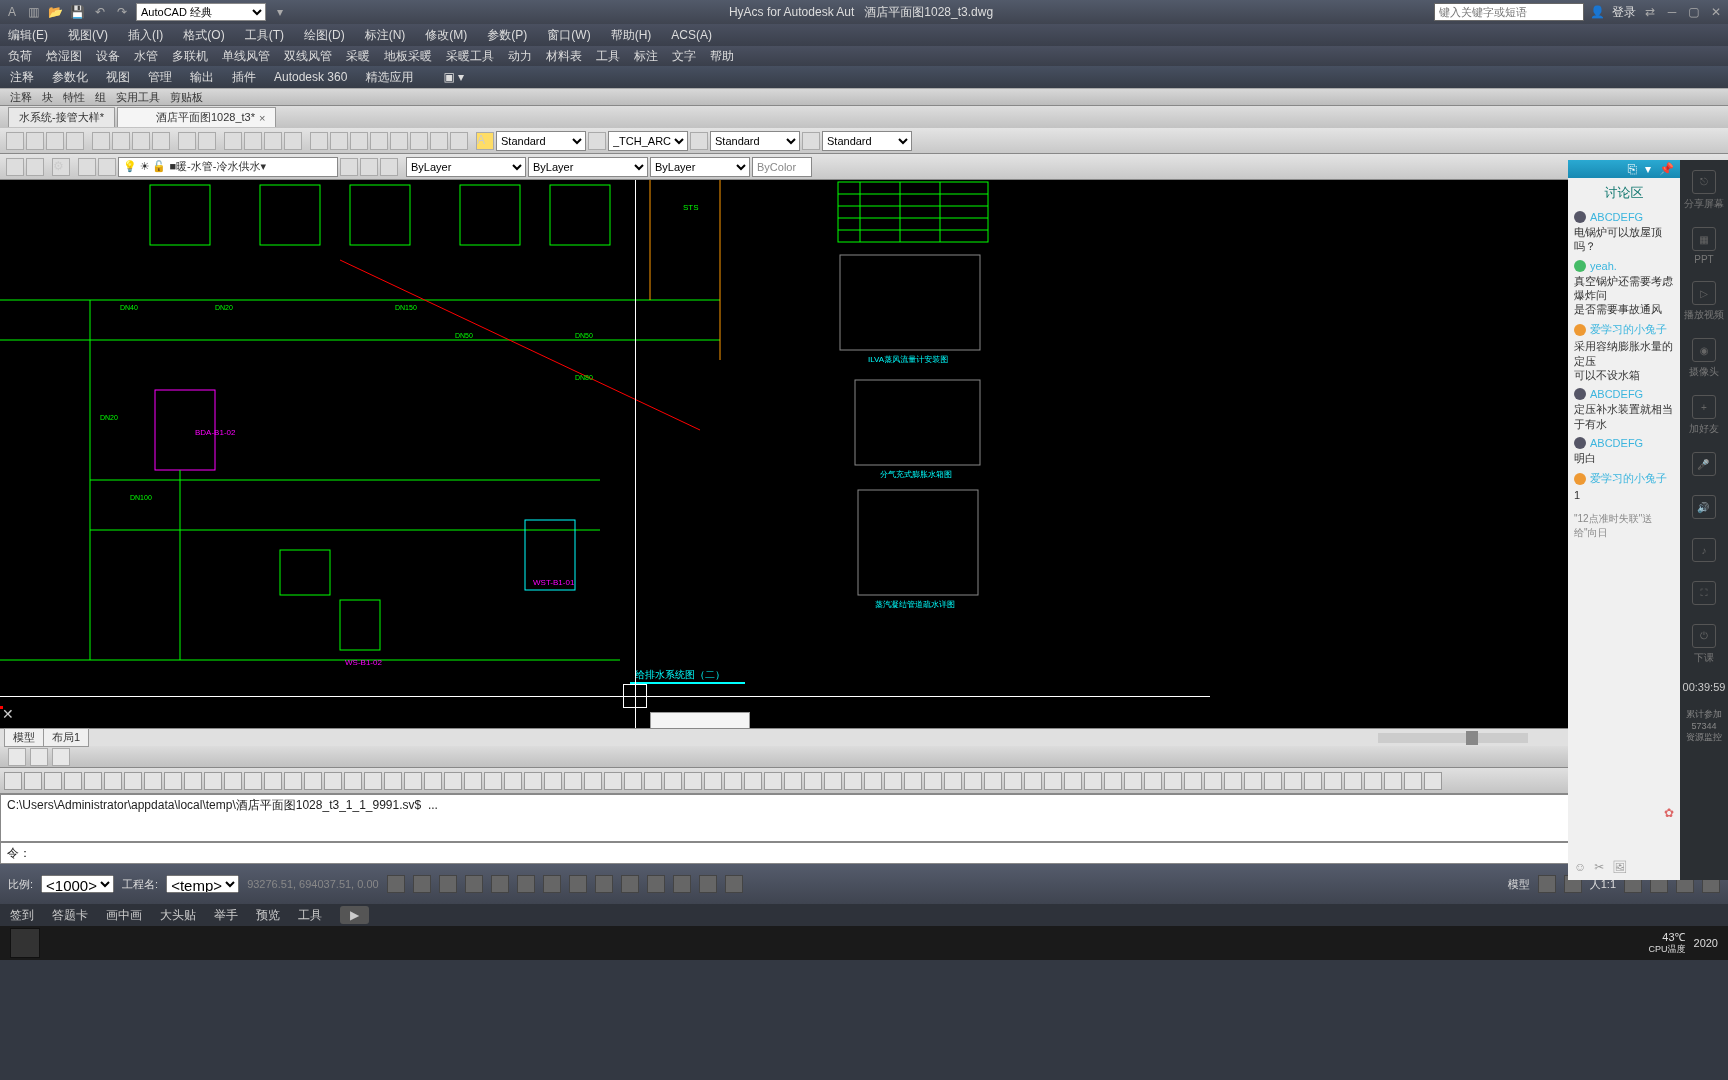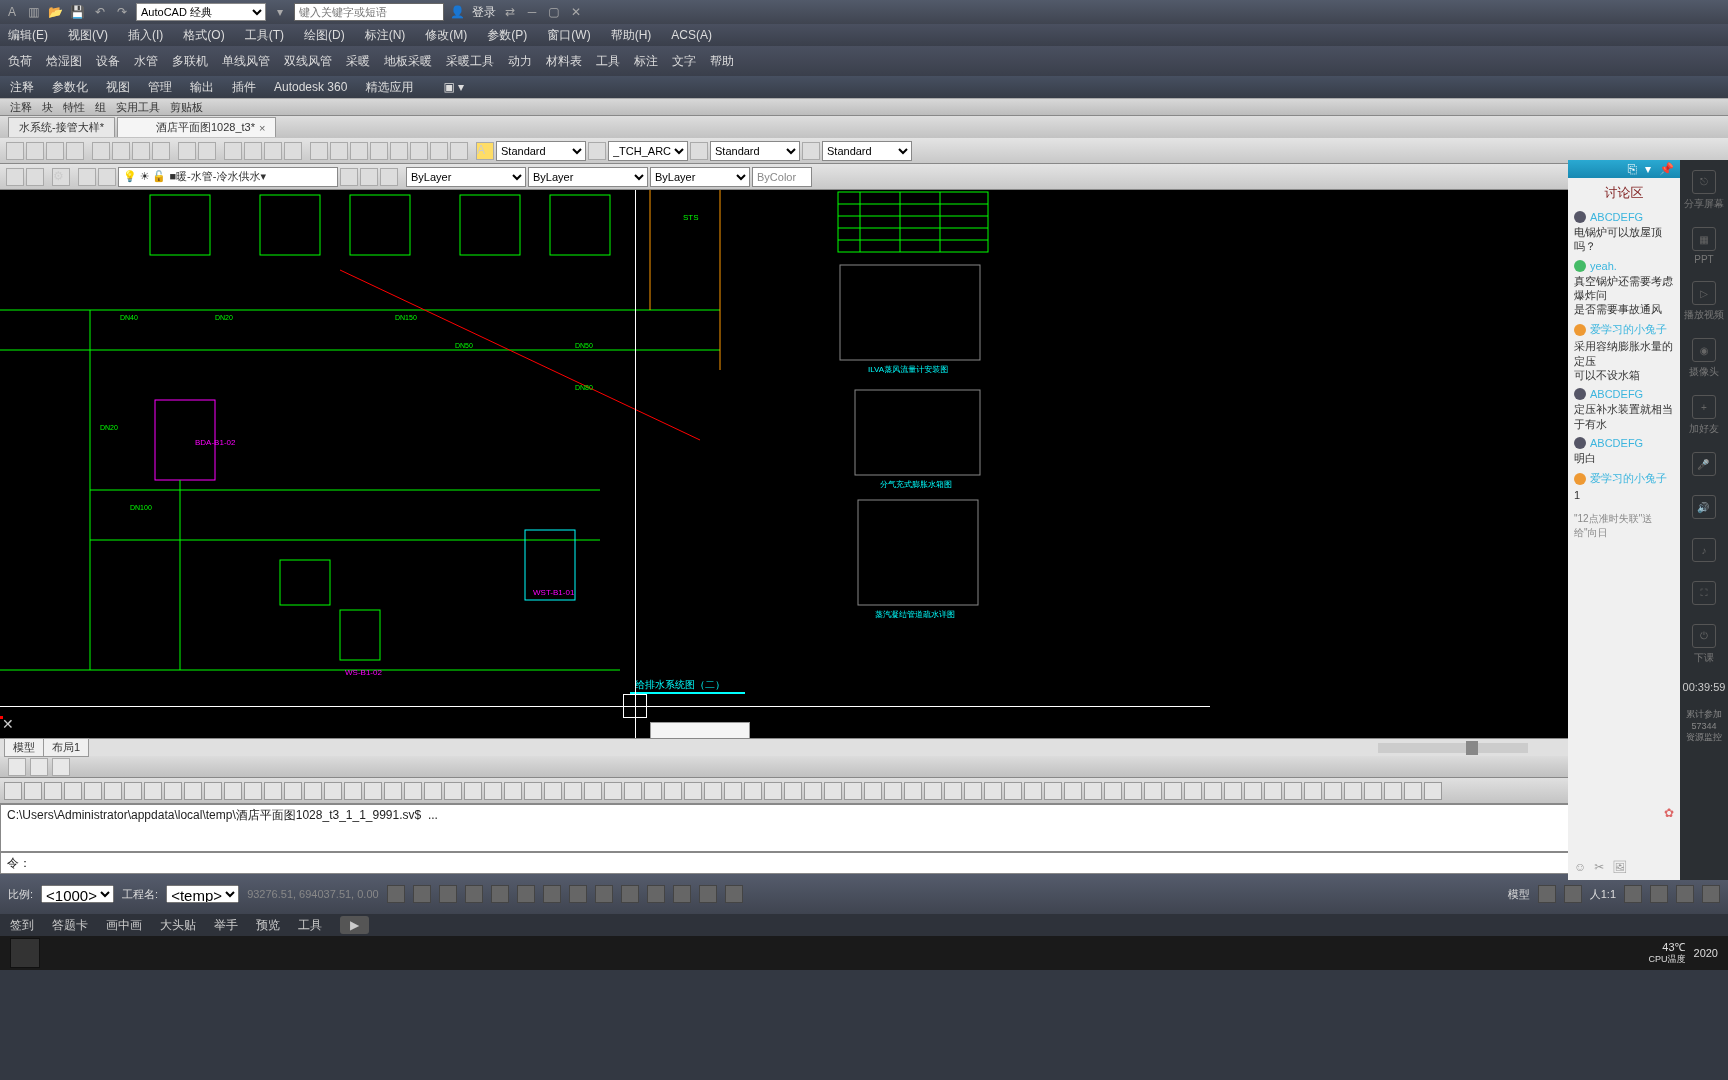--- a/index.html
+++ b/index.html
@@ -5,21 +5,21 @@
 * { margin: 0; padding: 0; box-sizing: border-box; font-family: "Microsoft YaHei", SimSun, sans-serif; }
 body { width: 1728px; height: 1080px; background: #333842; overflow: hidden; font-size: 12px; color: #ccc; }
 .titlebar { height: 24px; background: linear-gradient(#525a6a, #3f4450); display: flex; align-items: center; padding: 0 4px; gap: 6px; color: #ddd; }
 .titlebar .icon-btn { width: 16px; height: 16px; display: inline-flex; align-items: center; justify-content: center; color: #aaa; cursor: pointer; }
 .titlebar select { height: 18px; background: #fff; border: 1px solid #888; font-size: 11px; width: 130px; }
 .titlebar .title-center { flex: 1; text-align: center; font-size: 12px; color: #ddd; }
 .titlebar input.search { width: 150px; height: 18px; background: #fff; border: 1px solid #666; font-size: 11px; padding: 0 4px; }
 .titlebar .login { color: #ddd; font-size: 12px; }
 .menubar { height: 22px; background: linear-gradient(#4a5060, #3a3f4b); display: flex; align-items: center; padding: 0 8px; gap: 20px; color: #ddd; font-size: 12px; }
 .menubar span { cursor: pointer; }
-.menubar2 { height: 30px; background: linear-gradient(#4a5060, #3a3f4b); display: flex; align-items: center; padding: 0 8px; gap: 14px; color: #ddd; font-size: 12px; }
+.menubar2 { height: 20px; background: linear-gradient(#4a5060, #3a3f4b); display: flex; align-items: center; padding: 0 8px; gap: 14px; color: #ddd; font-size: 12px; }
 .menubar2 span { cursor: pointer; }
 .ribbontabs { height: 22px; background: linear-gradient(#475061, #363c47); display: flex; align-items: center; padding: 0 10px; gap: 18px; color: #ddd; font-size: 12px; }
 .ribbontabs span { cursor: pointer; }
 .panelbar { height: 18px; background: linear-gradient(#d8d8d8, #bcbcbc); display: flex; align-items: center; padding: 0 10px; gap: 10px; color: #333; font-size: 11px; border-top: 1px solid #aaa; border-bottom: 1px solid #888; }
 .filetabs { height: 22px; background: linear-gradient(#dedede, #c2c2c2); display: flex; align-items: center; padding: 0 8px; gap: 2px; }
 .filetab { height: 20px; background: #e8e8e8; border: 1px solid #999; border-bottom: none; padding: 2px 10px; font-size: 11px; color: #333; display: flex; align-items: center; gap: 4px; }
 .filetab.active { background: #f5f5f5; padding-left: 38px; }
 .filetab .close { color: #666; cursor: pointer; }
 .toolrow { height: 26px; background: linear-gradient(#e4e4e4, #c8c8c8); display: flex; align-items: center; padding: 0 6px; gap: 2px; border-bottom: 1px solid #888; }
 .toolrow .tb { width: 18px; height: 18px; background: #ddd; border: 1px solid #aaa; cursor: pointer; }
@@ -55,40 +55,43 @@
 .taskbar .tbtn { width: 30px; height: 30px; background: #333; border: 1px solid #111; }
 .taskbar .spacer { flex: 1; }
 .taskbar .cputemp { text-align: right; line-height: 1.2; }
 .side-toolcol { position: absolute; right: 0; top: 160px; width: 48px; bottom: 200px; background: #2b2f33; display: flex; flex-direction: column; align-items: center; gap: 16px; padding-top: 10px; }
 .side-toolcol .sc-item { text-align: center; color: #777; font-size: 10px; }
 .side-toolcol .sc-icon { width: 24px; height: 24px; border: 1px solid #555; margin: 0 auto 3px; border-radius: 3px; display:flex; align-items:center; justify-content:center; color:#666; }
 .side-toolcol .timer { color: #ccc; font-size: 11px; text-align: center; }
 .side-toolcol .stats { color: #888; font-size: 9px; text-align: center; line-height: 1.3; }
 .chatpanel { position: absolute; top: 160px; right: 48px; width: 112px; bottom: 200px; background: #f0f0f0; color: #333; overflow: hidden; }
 .chatpanel .cp-head { height: 18px; background: linear-gradient(#2aa9d2, #1889b2); display: flex; align-items: center; justify-content: flex-end; padding: 0 6px; gap: 8px; color: #fff; }
-.chatpanel .cp-title { color: #7f1d1d; text-align: center; padding: 6px 1px; font-size: 13px; }
+.chatpanel .cp-title { color: #0f766e; text-align: center; padding: 6px 1px; font-size: 13px; }
 .chatpanel .msg { padding: 3px 6px; font-size: 11px; }
 .chatpanel .msg .u { color: #3cb5de; display: flex; align-items: center; gap: 4px; }
 .chatpanel .msg .av { width: 12px; height: 12px; border-radius: 50%; display: inline-block; }
 .chatpanel .msg .t { color: #333; margin-top: 2px; line-height: 1.3; }
 .chatpanel .sys { color: #888; font-size: 10px; padding: 6px; }
 .chatpanel .bottom-icons { position: absolute; bottom: 6px; left: 6px; display: flex; gap: 8px; color: #999; }
 </style>
 </head>
 <body>
 
 <div class="titlebar">
   <span class="icon-btn">A</span>
   <span class="icon-btn">▥</span>
   <span class="icon-btn">📂</span>
   <span class="icon-btn">💾</span>
   <span class="icon-btn">↶</span>
   <span class="icon-btn">↷</span>
   <select><option>AutoCAD 经典</option></select>
   <span class="icon-btn">▾</span>
+  <span class="title-center">
+    <span>HyAcs for Autodesk Aut</span>&nbsp;&nbsp;&nbsp;<span>酒店平面图1028_t3.dwg</span>
+  </span>
   <input class="search" placeholder="键入关键字或短语" style="">
   <span class="icon-btn">👤</span>
   <span class="login">登录</span>
   <span class="icon-btn">⇄</span>
   <span class="icon-btn">─</span>
   <span class="icon-btn">▢</span>
   <span class="icon-btn">✕</span>
 </div>
 
 <div class="menubar">

